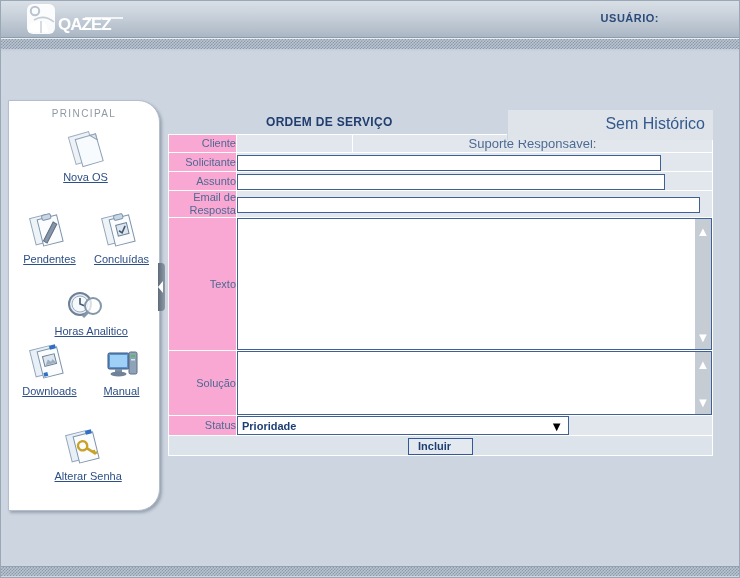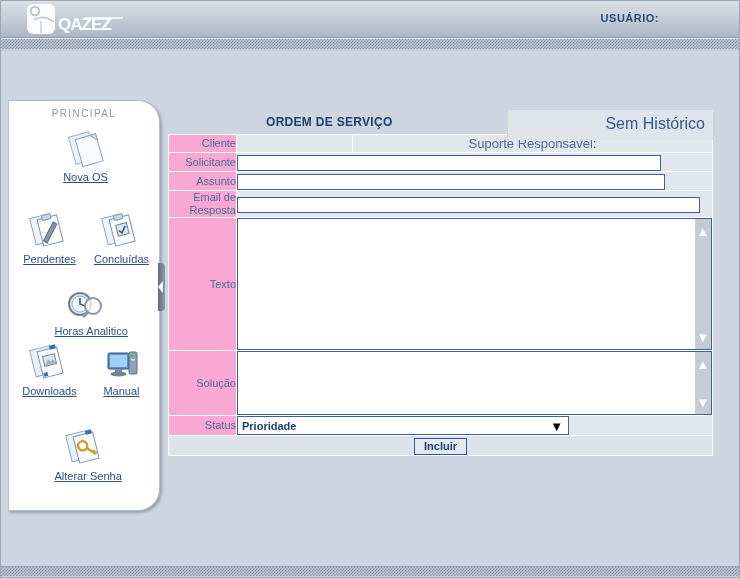--- a/index.html
+++ b/index.html
@@ -243,21 +243,21 @@
     text-align: center;
     padding: 5px 0;
   }
   .btn {
     display: inline-block;
     border: 1px solid #33589a;
     background: #e4e9ef;
     font-size: 11px;
     font-weight: bold;
     color: #1d3f74;
-    padding: 1px 9px 2px 9px;
+    padding: 1px 21px 2px 9px;
     cursor: pointer;
   }
 
   
   #footer-band {
     position: absolute; left: 0; bottom: 1px;
     width: 738px; height: 9px;
     background-color: #b9c4d0;
     background-image:
       linear-gradient(45deg, #8a99aa 25%, transparent 25%, transparent 75%, #8a99aa 75%),

